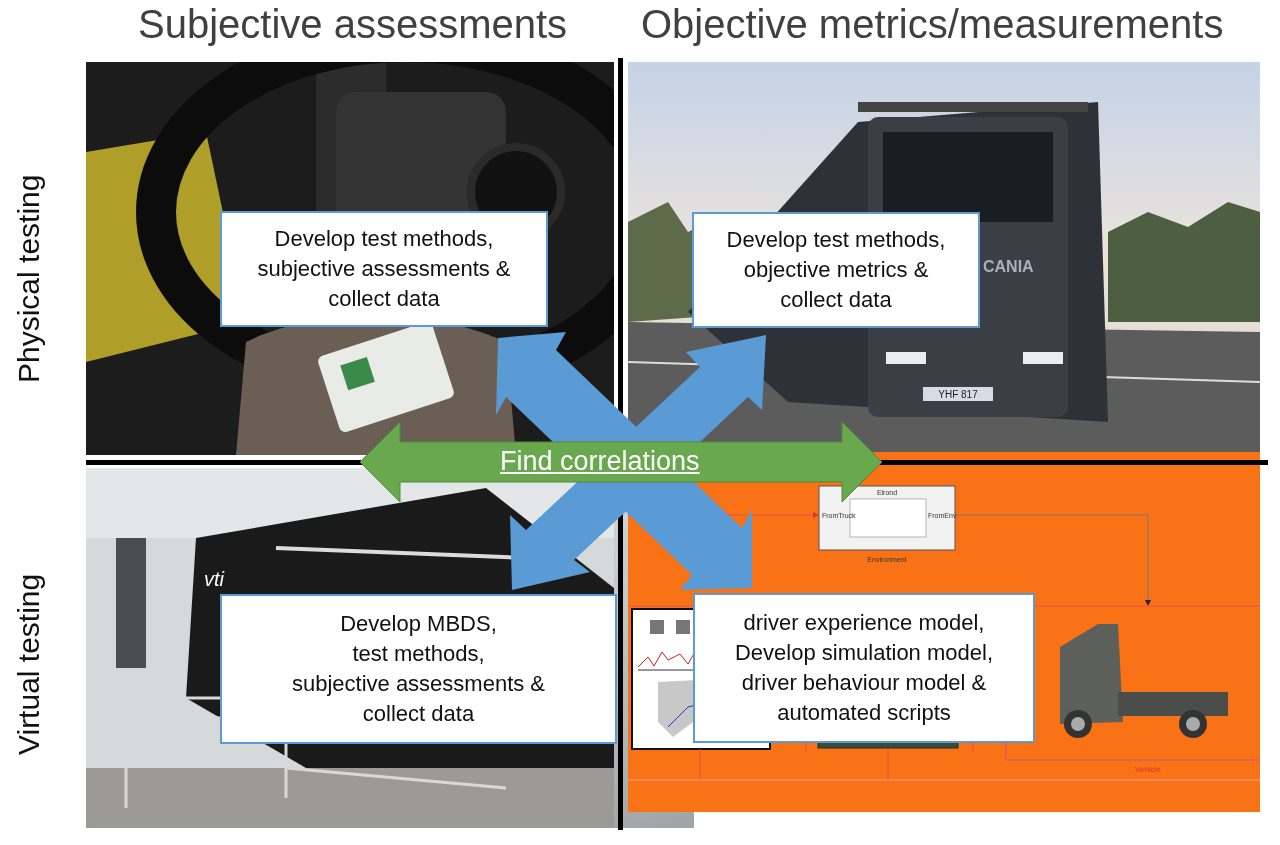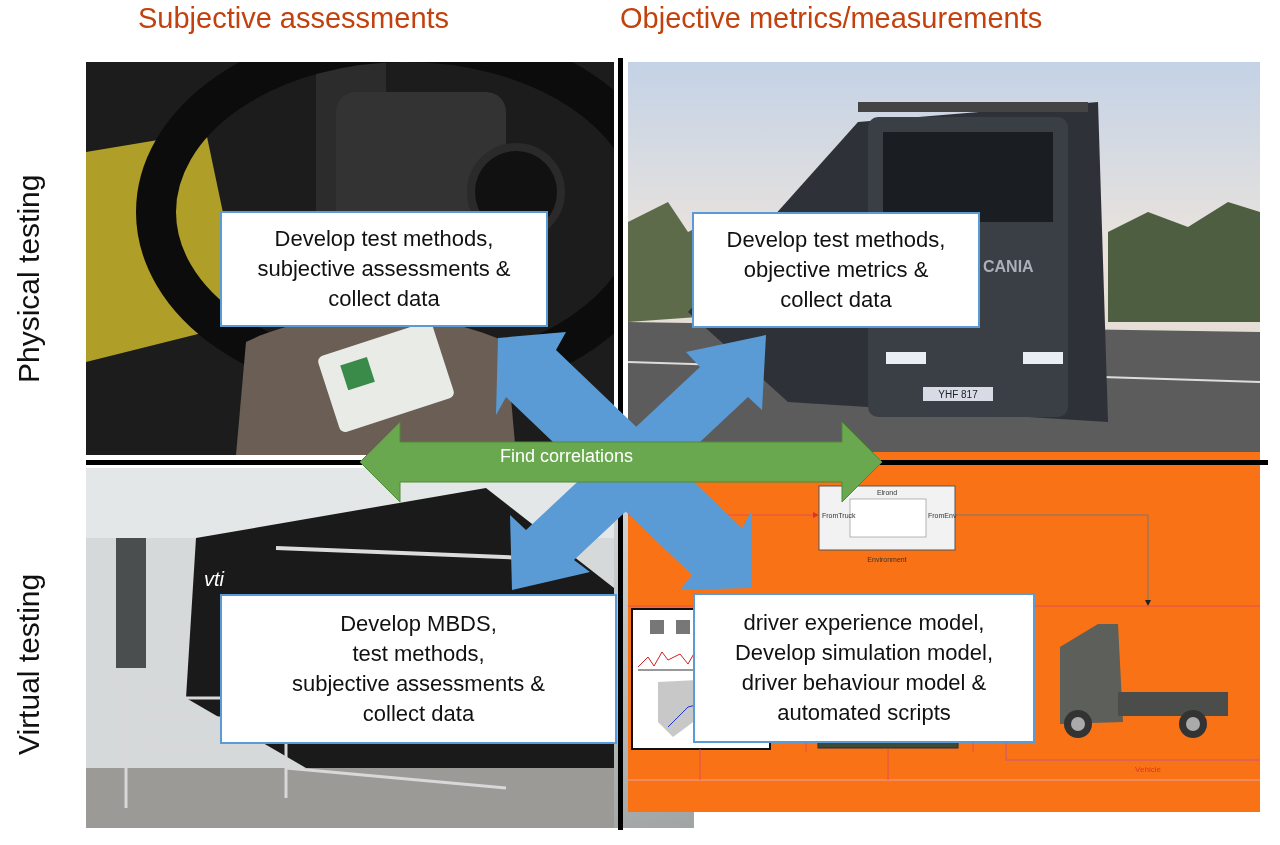--- a/index.html
+++ b/index.html
@@ -1,20 +1,20 @@
 <!DOCTYPE html>
 <html><head>
 <meta charset="utf-8">
 <style>
   * { box-sizing: border-box; margin: 0; padding: 0; }
   body { width: 1280px; height: 845px; background: #ffffff; position: relative; overflow: hidden;
          font-family: "Liberation Sans", "DejaVu Sans", sans-serif; }
-  .col-header { position: absolute; top: 2px; font-size: 29px; color: #c2410c; white-space: nowrap; }
+  .col-header { position: absolute; top: 2px; font-size: 40px; color: #404040; white-space: nowrap; }
   #hdr-left { left: 138px; }
-  #hdr-right { left: 620px; }
+  #hdr-right { left: 641px; }
   .row-header { position: absolute; font-size: 30px; color: #111; white-space: nowrap;
                 transform: rotate(-90deg); transform-origin: left top; }
   #row-top { left: 12px; top: 383px; }
   #row-bottom { left: 12px; top: 755px; }
 
   .panel { position: absolute; overflow: hidden; }
   #p-tl { left: 86px; top: 62px; width: 528px; height: 393px;
           background: radial-gradient(ellipse at 65% 45%, #3a3a3a 0%, #222 40%, #111 70%), #1a1a1a; }
   #p-tr { left: 628px; top: 62px; width: 632px; height: 393px;
           background: linear-gradient(180deg, #c9d6e8 0%, #e8e2dc 35%, #b8b4ae 55%, #6a6a6a 75%, #4a4a4a 100%); }
@@ -27,21 +27,21 @@
 
   .textbox { position: absolute; background: #fff; border: 2px solid #5b9bd5;
              font-size: 22px; line-height: 30px; color: #111; text-align: center;
              display: flex; flex-direction: column; justify-content: center; }
   #tb-tl { left: 220px; top: 211px; width: 328px; height: 116px; }
   #tb-tr { left: 692px; top: 212px; width: 288px; height: 116px; }
   #tb-bl { left: 220px; top: 594px; width: 397px; height: 150px; }
   #tb-br { left: 693px; top: 593px; width: 342px; height: 150px; }
 
   .overlay { position: absolute; left: 0; top: 0; width: 1280px; height: 845px; pointer-events: none; }
-  .corr-label { position: absolute; left: 500px; top: 446px; font-size: 18px; color: #fff; white-space: nowrap; }
+  .corr-label { position: absolute; left: 500px; top: 446px; font-size: 27px; color: #fff; white-space: nowrap; text-decoration: underline; }
 
   .sim-label { font-family: "Liberation Sans", sans-serif; font-size: 7px; fill: #333; }
   .veh-label { font-family: "Liberation Sans", sans-serif; font-size: 8px; fill: #e03030; }
 </style>
 </head>
 <body>
 
 <div class="col-header" id="hdr-left">Subjective assessments</div>
 <div class="col-header" id="hdr-right">Objective metrics/measurements</div>
 

